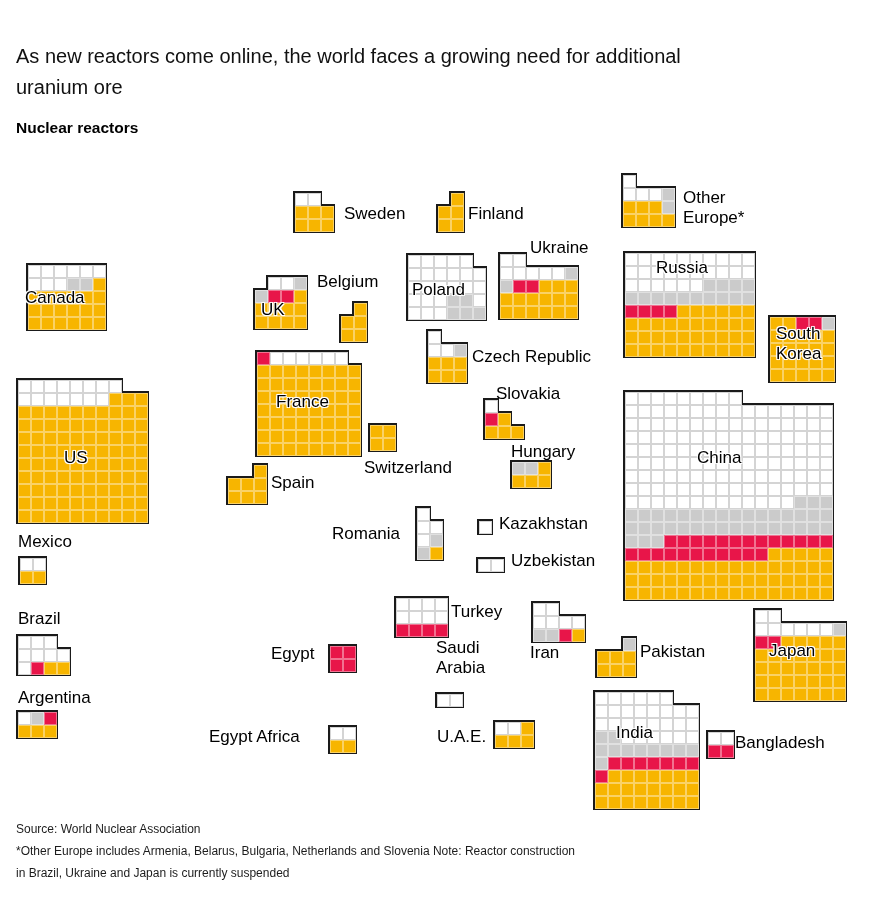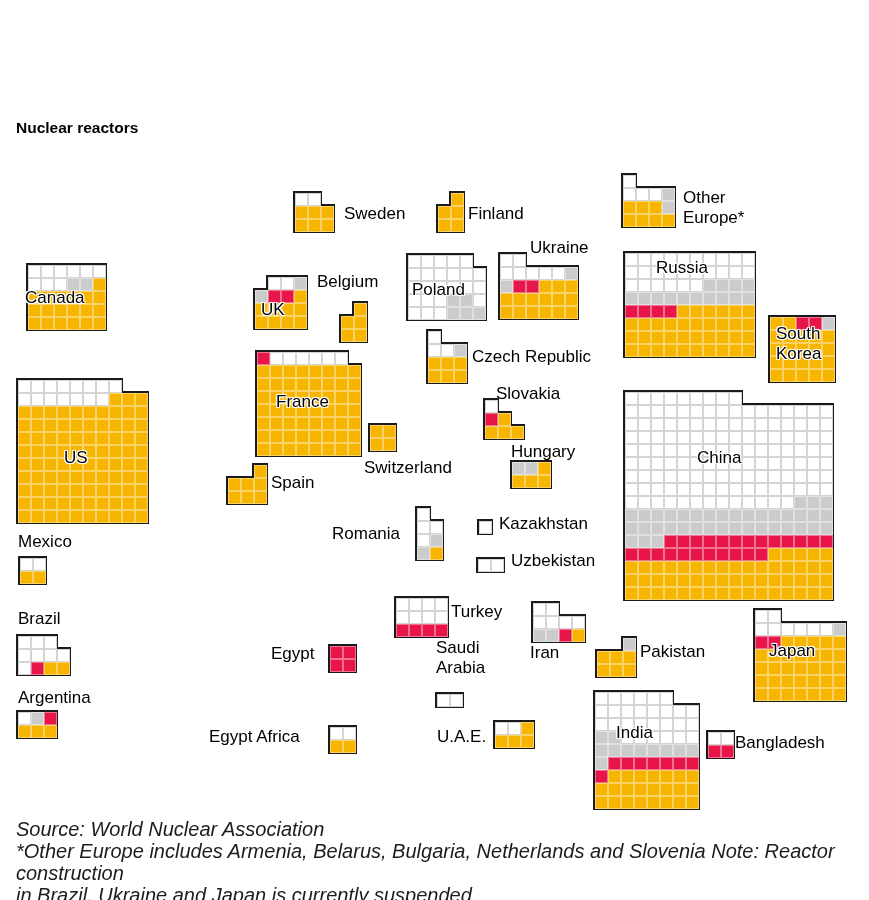--- a/index.html
+++ b/index.html
@@ -10,26 +10,30 @@
   .legend-title{position:absolute;left:16px;top:119px;font-size:15.5px;font-weight:bold;}
   .legend{position:absolute;left:16px;top:145px;display:flex;gap:30px;align-items:center;font-size:15.5px;}
   .legend .item{display:flex;align-items:center;gap:6px;}
   .swatch{width:13px;height:13px;box-sizing:border-box;border:1px solid #6b6b6b;flex:0 0 auto;}
   .waffle{position:absolute;filter:drop-shadow(1.3px 0 0 #1a1a1a) drop-shadow(-1.3px 0 0 #1a1a1a)
           drop-shadow(0 1.3px 0 #1a1a1a) drop-shadow(0 -1.3px 0 #1a1a1a);}
   .cell{position:absolute;width:13px;height:13px;}
   .clabel{position:absolute;font-size:17px;line-height:20px;white-space:nowrap;color:#000;}
   .clabel.inside{text-shadow:-1px -1px 0 #fff,1px -1px 0 #fff,-1px 1px 0 #fff,1px 1px 0 #fff,
                  0 0 2px #fff,0 0 2px #fff;}
-  .footer{position:absolute;left:16px;font-size:20px;color:#1c1c1c;line-height:22px;font-style:italic;}
+  .footer{position:absolute;left:16px;font-size:12px;color:#1c1c1c;line-height:22px;}
 </style>
 </head>
 <body>
 
 <div id="canvas">
+  <div class="subtitle">
+    <div>As new reactors come online, the world faces a growing need for additional</div>
+    <div>uranium ore</div>
+  </div>
 
   <div class="legend-title">Nuclear reactors</div>
 
   <div id="map">
       <div class="waffle" style="left: 28px; top: 265px; width: 78px; height: 65px;">
         <div class="cell" style="left: 0px; top: 0px; background: rgb(255, 255, 255); box-shadow: rgba(160, 160, 160, 0.45) 0px 0px 0px 1px inset;"></div>
         <div class="cell" style="left: 13px; top: 0px; background: rgb(255, 255, 255); box-shadow: rgba(160, 160, 160, 0.45) 0px 0px 0px 1px inset;"></div>
         <div class="cell" style="left: 26px; top: 0px; background: rgb(255, 255, 255); box-shadow: rgba(160, 160, 160, 0.45) 0px 0px 0px 1px inset;"></div>
         <div class="cell" style="left: 39px; top: 0px; background: rgb(255, 255, 255); box-shadow: rgba(160, 160, 160, 0.45) 0px 0px 0px 1px inset;"></div>
         <div class="cell" style="left: 52px; top: 0px; background: rgb(255, 255, 255); box-shadow: rgba(160, 160, 160, 0.45) 0px 0px 0px 1px inset;"></div>

